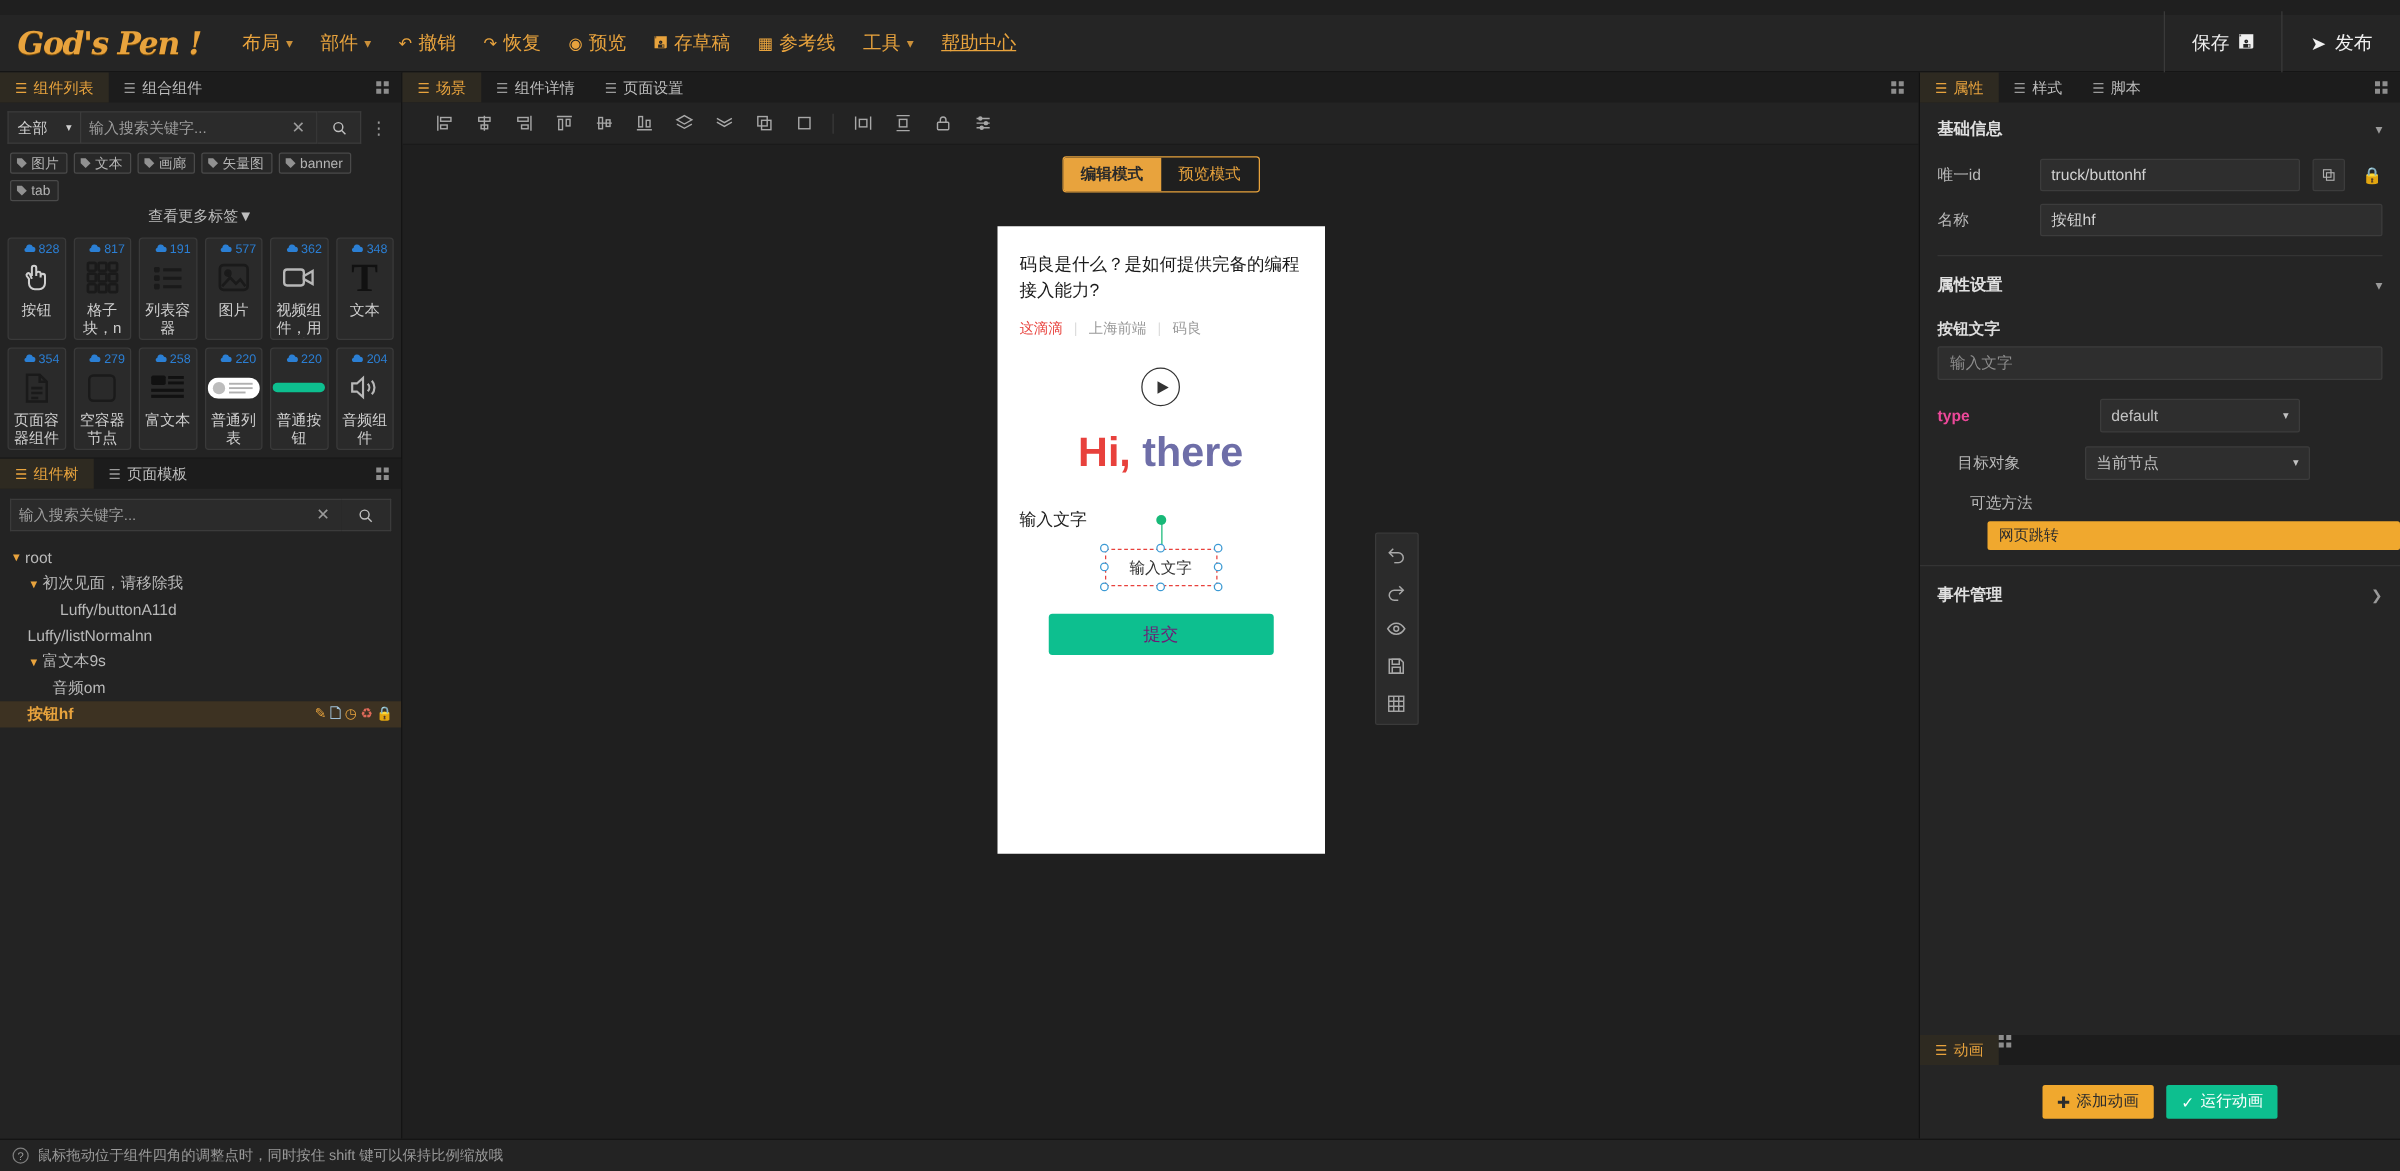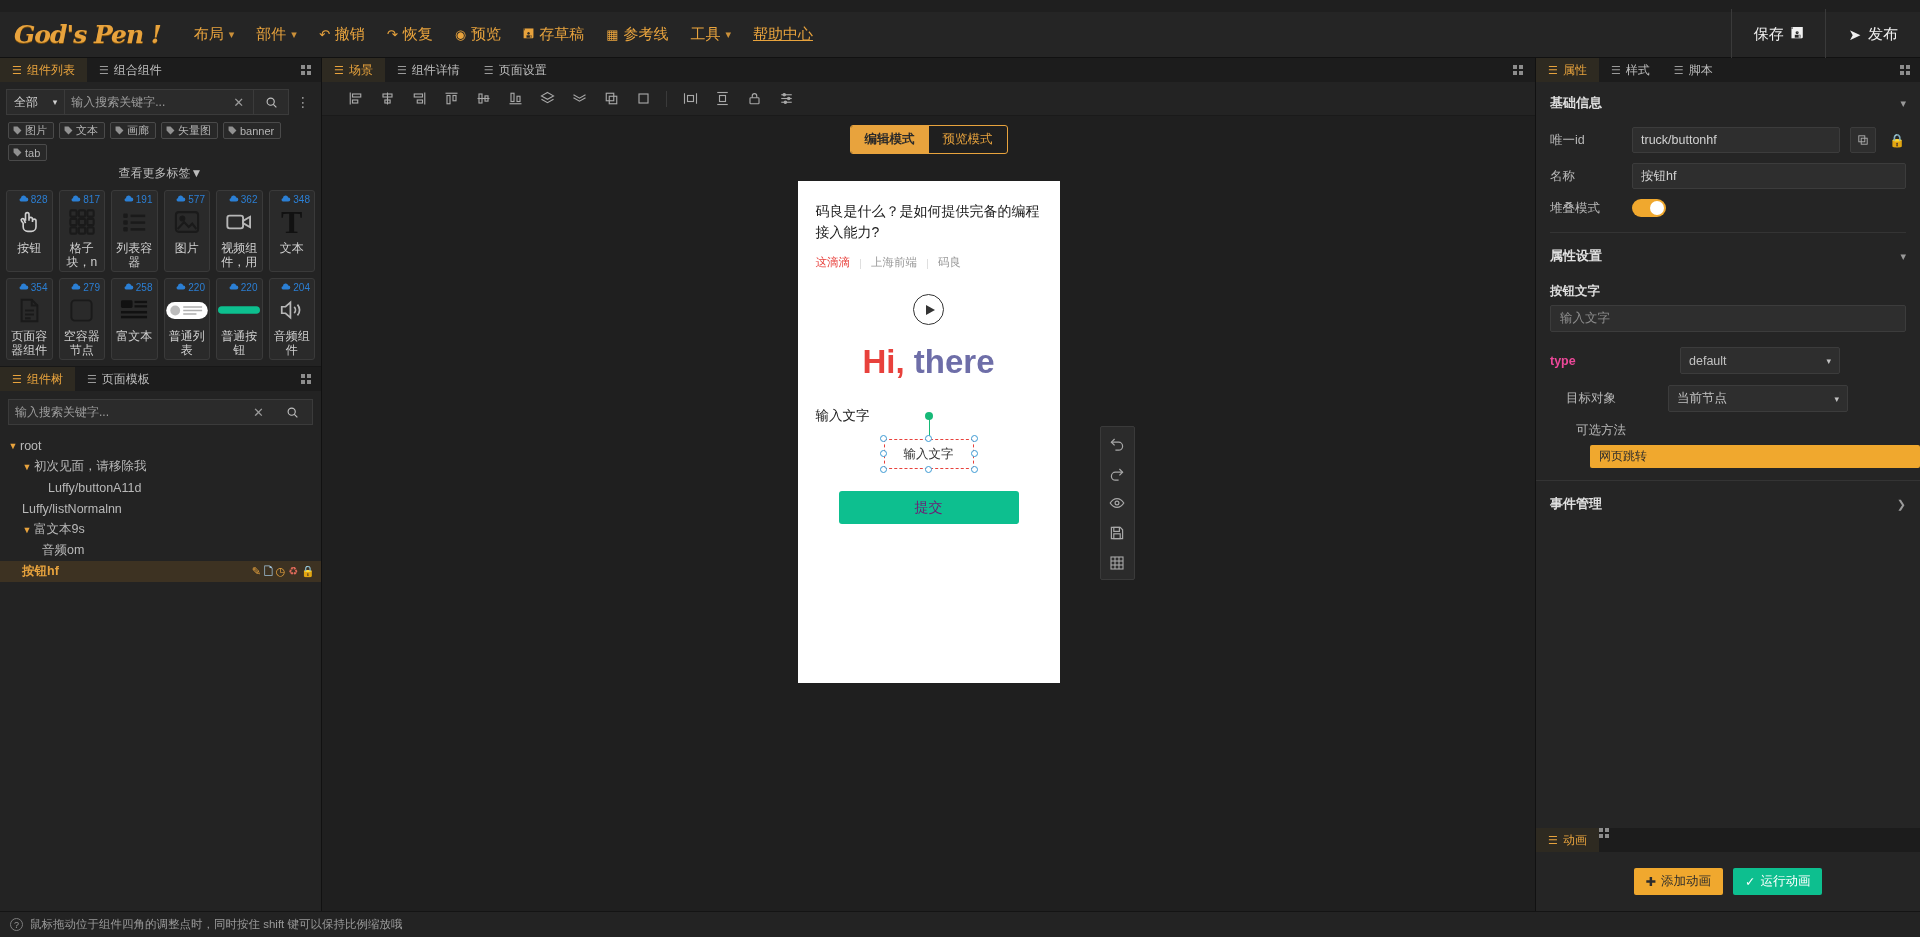--- a/index.html
+++ b/index.html
@@ -969,26 +969,20 @@
         </span>
         <span class="lock-ic">🔒</span>
       </div>
 
       <div class="prop-row">
         <span class="prop-label">名称</span>
         <span class="prop-input">按钮hf</span>
       </div>
 
 
-      <div class="prop-row">
-        <span class="prop-label">堆叠模式</span>
-        <span class="switch">
-            <i></i>
-          </span>
-      </div>
 
       <div class="divider"></div>
 
       <div class="sec-head">
         <span>属性设置</span>
         <span class="chev">▾</span>
       </div>
 
       <div class="field-label">按钮文字</div>
       <div class="full-input">输入文字</div>

